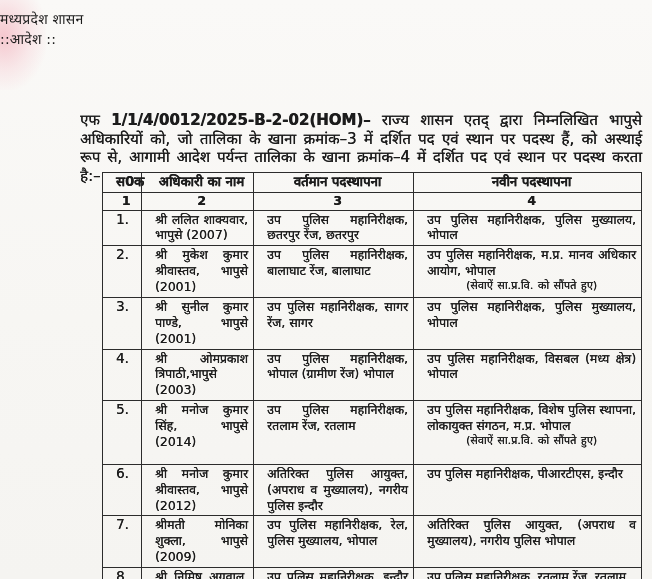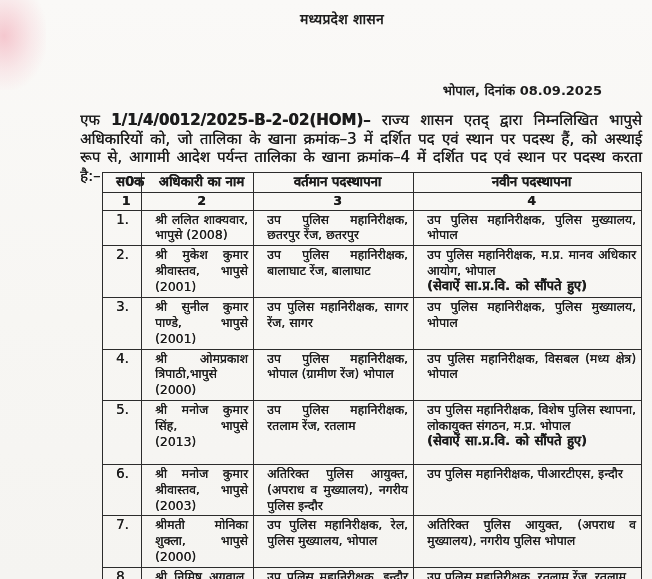--- a/index.html
+++ b/index.html
@@ -17,26 +17,25 @@
   .scan-blemish {
     position: absolute;
     left: -14px; top: 0px;
     width: 60px; height: 90px;
     background: radial-gradient(ellipse at 30% 40%, rgba(242,173,185,0.65) 0%, rgba(246,200,208,0.35) 45%, rgba(246,200,208,0) 75%);
     pointer-events: none;
   }
   .doc-header {
     position: absolute;
     top: 10px; left: 0; right: 0;
-    text-align: center;
+    text-align: left;
     font-size: 14px;
-    font-weight: bold;
+    font-weight: normal;
     line-height: 19.5px;
     letter-spacing: 0.2px;
-    padding-left: 32px;
   }
   .date-line {
     position: absolute;
     top: 81px; right: 50px;
     font-size: 13px;
     font-weight: bold;
   }
   .order-para {
     position: absolute;
     top: 111px; left: 80px;
@@ -73,48 +72,47 @@
   tr.num-row td {
     text-align: center;
     font-weight: bold;
     font-size: 12.5px;
     padding-top: 0;
     padding-bottom: 1px;
   }
   td.sno-cell { text-align: left; font-size: 13.5px; padding-left: 6px; }
   td.name-cell, td.cur-cell, td.new-cell { text-align: justify; }
   .note {
-    font-size: 13px;
+    font-size: 11px;
     line-height: 13px;
-    text-align: left;
+    text-align: center;
     word-spacing: 1px;
-    font-weight: bold;
   }
   .note:empty { display: none; }
   tr.r1 td { height: 35px; }
   tr.r2 td { height: 52px; }
   tr.r3 td { height: 32px; }
   tr.r4 td { height: 34px; }
   tr.r5 td { height: 64px; }
   tr.r6 td { height: 48px; }
   tr.r7 td { height: 37px; }
   tr.r8 td { height: 33px; }
 </style>
 </head>
 <body>
 
 <div class="page">
 
   <div class="scan-blemish"></div>
 
   <div class="doc-header">
     <div>मध्यप्रदेश शासन</div>
+    <div>::आदेश ::</div>
   </div>
 
-  <div class="date-line">भोपाल, दिनांक 08.09.2025</div>
 
   <div class="order-para">
     <span>एफ</span>
     <b>1/1/4/0012/2025-B-2-02(HOM)–</b>
     <span>राज्य शासन एतद् द्वारा निम्नलिखित भापुसे अधिकारियों को, जो तालिका के खाना क्रमांक–3 में दर्शित पद एवं स्थान पर पदस्थ हैं, को अस्थाई रूप से, आगामी आदेश पर्यन्त तालिका के खाना क्रमांक–4 में दर्शित पद एवं स्थान पर पदस्थ करता है:–</span>
   </div>
 
   <table class="order-table">
     <colgroup>
       <col style="width:39px">
@@ -131,21 +129,21 @@
       </tr>
       <tr class="num-row">
         <td>1</td>
         <td>2</td>
         <td>3</td>
         <td>4</td>
       </tr>
 
       <tr class="r1">
         <td class="sno-cell">1.</td>
-        <td class="name-cell">श्री ललित शाक्यवार, भापुसे (2008)</td>
+        <td class="name-cell">श्री ललित शाक्यवार, भापुसे (2007)</td>
         <td class="cur-cell">उप पुलिस महानिरीक्षक, छतरपुर रेंज, छतरपुर</td>
         <td class="new-cell">
           <span>उप पुलिस महानिरीक्षक, पुलिस मुख्यालय, भोपाल</span>
           
         </td>
       </tr>
 
       <tr class="r2">
         <td class="sno-cell">2.</td>
         <td class="name-cell">श्री मुकेश कुमार श्रीवास्तव, भापुसे (2001)</td>
@@ -161,51 +159,51 @@
         <td class="name-cell">श्री सुनील कुमार पाण्डे, भापुसे (2001)</td>
         <td class="cur-cell">उप पुलिस महानिरीक्षक, सागर रेंज, सागर</td>
         <td class="new-cell">
           <span>उप पुलिस महानिरीक्षक, पुलिस मुख्यालय, भोपाल</span>
           
         </td>
       </tr>
 
       <tr class="r4">
         <td class="sno-cell">4.</td>
-        <td class="name-cell">श्री ओमप्रकाश त्रिपाठी,भापुसे (2000)</td>
+        <td class="name-cell">श्री ओमप्रकाश त्रिपाठी,भापुसे (2003)</td>
         <td class="cur-cell">उप पुलिस महानिरीक्षक, भोपाल (ग्रामीण रेंज) भोपाल</td>
         <td class="new-cell">
           <span>उप पुलिस महानिरीक्षक,  विसबल (मध्य क्षेत्र) भोपाल</span>
           
         </td>
       </tr>
 
       <tr class="r5">
         <td class="sno-cell">5.</td>
-        <td class="name-cell">श्री मनोज कुमार सिंह, भापुसे (2013)</td>
+        <td class="name-cell">श्री मनोज कुमार सिंह, भापुसे (2014)</td>
         <td class="cur-cell">उप पुलिस महानिरीक्षक, रतलाम रेंज, रतलाम</td>
         <td class="new-cell">
           <span>उप पुलिस महानिरीक्षक, विशेष पुलिस स्थापना, लोकायुक्त संगठन, म.प्र. भोपाल</span>
           <div class="note">(सेवाऐं सा.प्र.वि. को सौंपते हुए)</div>
         </td>
       </tr>
 
       <tr class="r6">
         <td class="sno-cell">6.</td>
-        <td class="name-cell">श्री मनोज कुमार श्रीवास्तव, भापुसे (2003)</td>
+        <td class="name-cell">श्री मनोज कुमार श्रीवास्तव, भापुसे (2012)</td>
         <td class="cur-cell">अतिरिक्त पुलिस आयुक्त, (अपराध व मुख्यालय), नगरीय पुलिस इन्दौर</td>
         <td class="new-cell">
           <span>उप पुलिस महानिरीक्षक, पीआरटीएस, इन्दौर</span>
           
         </td>
       </tr>
 
       <tr class="r7">
         <td class="sno-cell">7.</td>
-        <td class="name-cell">श्रीमती मोनिका शुक्ला, भापुसे (2000)</td>
+        <td class="name-cell">श्रीमती मोनिका शुक्ला, भापुसे (2009)</td>
         <td class="cur-cell">उप पुलिस महानिरीक्षक, रेल, पुलिस मुख्यालय, भोपाल</td>
         <td class="new-cell">
           <span>अतिरिक्त पुलिस आयुक्त, (अपराध व मुख्यालय), नगरीय पुलिस भोपाल</span>
           
         </td>
       </tr>
 
       <tr class="r8">
         <td class="sno-cell">8.</td>
         <td class="name-cell">श्री निमिष अग्रवाल, भापुसे (2010)</td>

